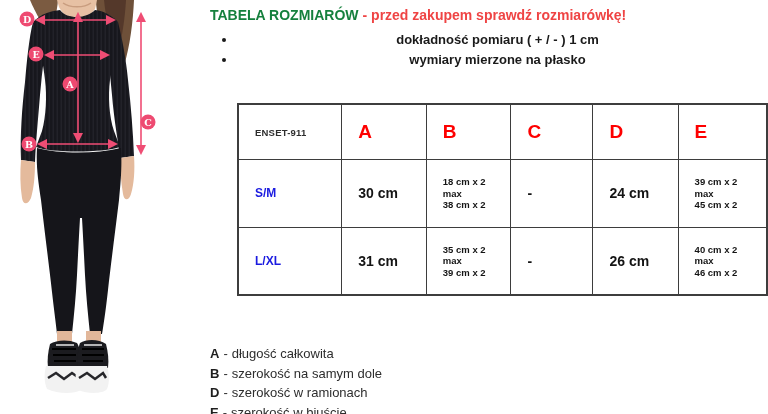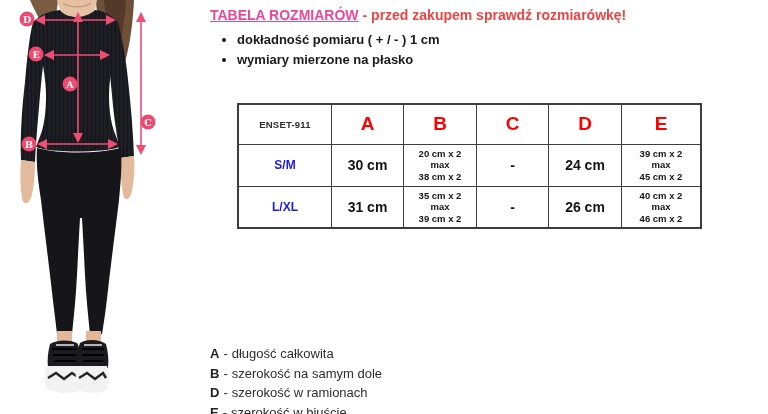--- a/index.html
+++ b/index.html
@@ -5,28 +5,28 @@
   html,body{margin:0;padding:0;background:#ffffff;}
   body{font-family:"Liberation Sans", sans-serif;}
   .page{position:relative;width:768px;height:414px;background:#ffffff;overflow:hidden;}
 
   
   .figure-wrap{position:absolute;left:0;top:0;width:190px;height:414px;}
 
   
   .header{position:absolute;left:210px;top:6px;width:548px;color:#1a1a1a;}
   .title-line{font-size:14px;font-weight:bold;line-height:19px;white-space:nowrap;}
-  .title-red{color:#ec4899;text-decoration:underline;}
+  .title-red{color:#15803d;}
   .title-suffix{margin-left:4px;color:#ef4444;}
   .bullets{margin:5px 0 0 0;padding:0 0 0 27px;list-style:disc;}
-  .bullets li{font-size:13px;font-weight:bold;line-height:20px;color:#1a1a1a;}
+  .bullets li{font-size:13px;font-weight:bold;line-height:20px;color:#1a1a1a;text-align:center;}
 
   
   .size-table{position:absolute;left:237px;top:103px;border-collapse:collapse;table-layout:fixed;background:#fff;border:2px solid #3d3d3d;}
-  .size-table td,.size-table th{border:1px solid #3d3d3d;text-align:center;vertical-align:middle;padding:0;}
+  .size-table td,.size-table th{border:1px solid #3d3d3d;text-align:left;vertical-align:middle;padding:16px;}
   .col-code{width:92px;} .col-a{width:71px;} .col-b{width:72px;} .col-c{width:71px;} .col-d{width:72px;} .col-e{width:78px;}
   .row-head{height:40px;} .row-size{height:42px;}
   .product-code{font-size:9.5px;font-weight:bold;color:#2e2e2e;letter-spacing:.2px;}
   .col-letter{font-size:19px;font-weight:bold;color:#fe0000;font-family:"Liberation Sans",sans-serif;}
   .size-label{font-size:12px;font-weight:bold;color:#1b1be0;}
   .cell-val{font-size:14px;font-weight:bold;color:#141414;}
   .cell-stack span{display:block;font-size:9.5px;font-weight:bold;color:#141414;line-height:11.5px;}
 
   
   .legend{position:absolute;left:210px;top:304px;color:#2d2d2d;margin-top:40px;}
@@ -123,21 +123,21 @@
       <th class="col-a col-letter">A</th>
       <th class="col-b col-letter">B</th>
       <th class="col-c col-letter">C</th>
       <th class="col-d col-letter">D</th>
       <th class="col-e col-letter">E</th>
     </tr>
     <tr class="row-size">
       <td class="size-label">S/M</td>
       <td class="cell-val">30 cm</td>
       <td class="cell-stack">
-        <span>20 cm x 2</span>
+        <span>18 cm x 2</span>
         <span>max</span>
         <span>38 cm x 2</span>
       </td>
       <td class="cell-val">-</td>
       <td class="cell-val">24 cm</td>
       <td class="cell-stack">
         <span>39 cm x 2</span>
         <span>max</span>
         <span>45 cm x 2</span>
       </td>

